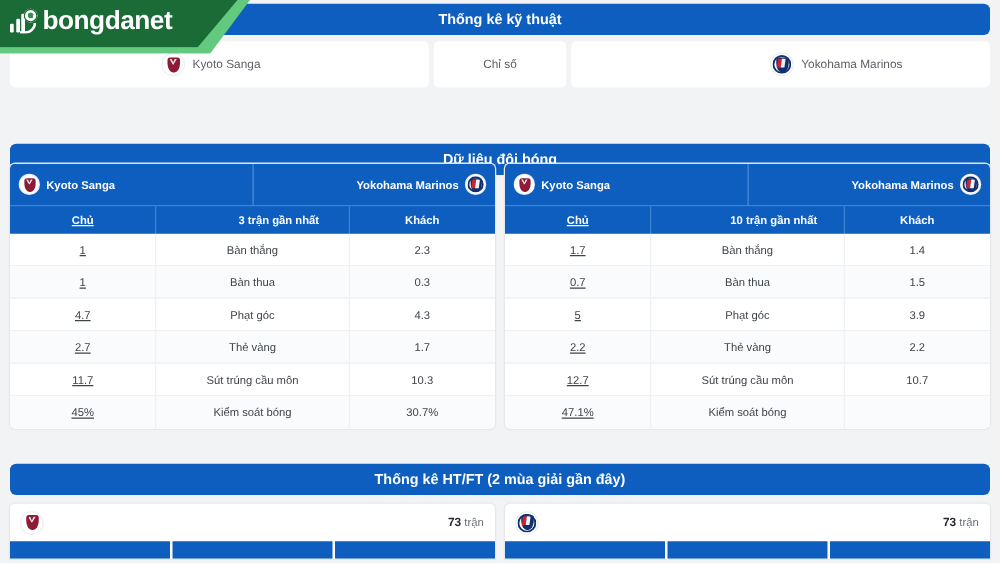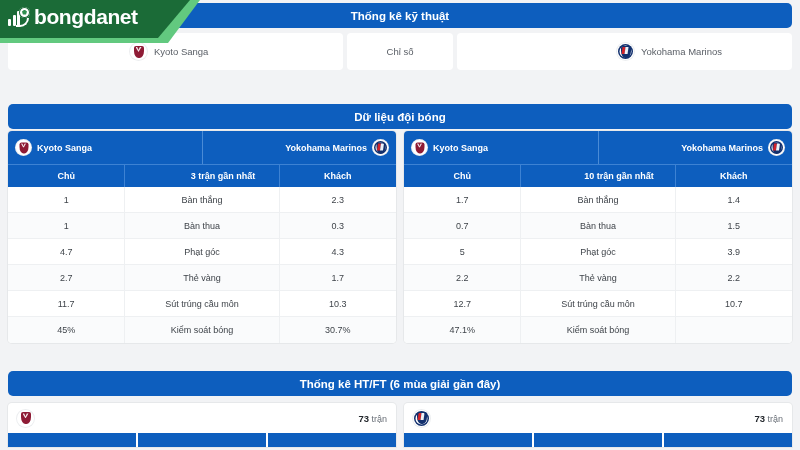--- a/index.html
+++ b/index.html
@@ -120,21 +120,21 @@
   .crest.yoko .shield::after {
     content: ""; position: absolute; left: 46%; top: 10%;
     width: 32%; height: 62%; background: #eef2f7; transform: skewX(-8deg);
   }
   .crest.yoko .ring {
     position: absolute; inset: 1px; border-radius: 50%;
     box-shadow: inset 0 0 0 1.5px #12306e;
   }
 
   
-  .sec2-bar { position: absolute; left: 8px; top: 104px; width: 784px; height: 25px; }
+  .sec2-bar { position: absolute; left: 8px; top: 115px; width: 784px; height: 25px; }
   .sec2-wrap {
     position: absolute; left: 8px; top: 131px; width: 784px;
     display: flex; gap: 8px;
   }
   .stat-card {
     flex: 1 1 0; background: #fff; border-radius: 4px; overflow: hidden;
     box-shadow: 0 0 0 1px #e6e8ea;
   }
   .stat-teams {
     background: #0d5ebe; color: #fff; height: 33px;
@@ -150,21 +150,21 @@
     font-size: 9px; font-weight: 700; border-top: 1px solid #3d82d3;
   }
   .stat-head div { display: flex; align-items: center; justify-content: center; }
   .stat-row {
     display: flex; height: 26px; font-size: 9px; color: #3f444a;
     border-bottom: 1px solid #eef0f2;
   }
   .stat-row:nth-child(even) { background: #fafbfc; }
   .stat-row:last-child { border-bottom: none; }
   .stat-row div { display: flex; align-items: center; justify-content: center; }
-  .c-home { flex: 0 0 30%; }
+  .c-home { flex: 0 0 30%; text-decoration: underline; }
   .c-mid  { flex: 0 0 40%; border-left: 1px solid #eef0f2; border-right: 1px solid #eef0f2; }
   .c-away { flex: 0 0 30%; }
   .stat-head .c-mid { border-left-color: #3d82d3; border-right-color: #3d82d3; padding-left: 42px; }
 
   
   .sec3-bar { position: absolute; left: 8px; top: 371px; width: 784px; height: 25px; }
   .sec3-wrap {
     position: absolute; left: 8px; top: 403px; width: 784px;
     display: flex; gap: 8px;
   }
@@ -333,21 +333,21 @@
         <div class="c-away">10.7</div>
       </div>
       <div class="stat-row">
         <div class="c-home">47.1%</div>
         <div class="c-mid">Kiểm soát bóng</div>
       </div>
     </div>
 
   </div>
 
-  <div class="bar sec3-bar">Thống kê HT/FT (6 mùa giải gần đây)</div>
+  <div class="bar sec3-bar">Thống kê HT/FT (2 mùa giải gần đây)</div>
 
   <div class="sec3-wrap">
     <div class="ht-card">
       <div class="ht-top">
         <span class="crest kyoto" style="width:17px;height:17px;">
           <span class="disc"></span>
             <span class="shield" style="width:10px;height:12px;"></span>
         </span>
         <span class="ht-count">
           <b>73</b>

